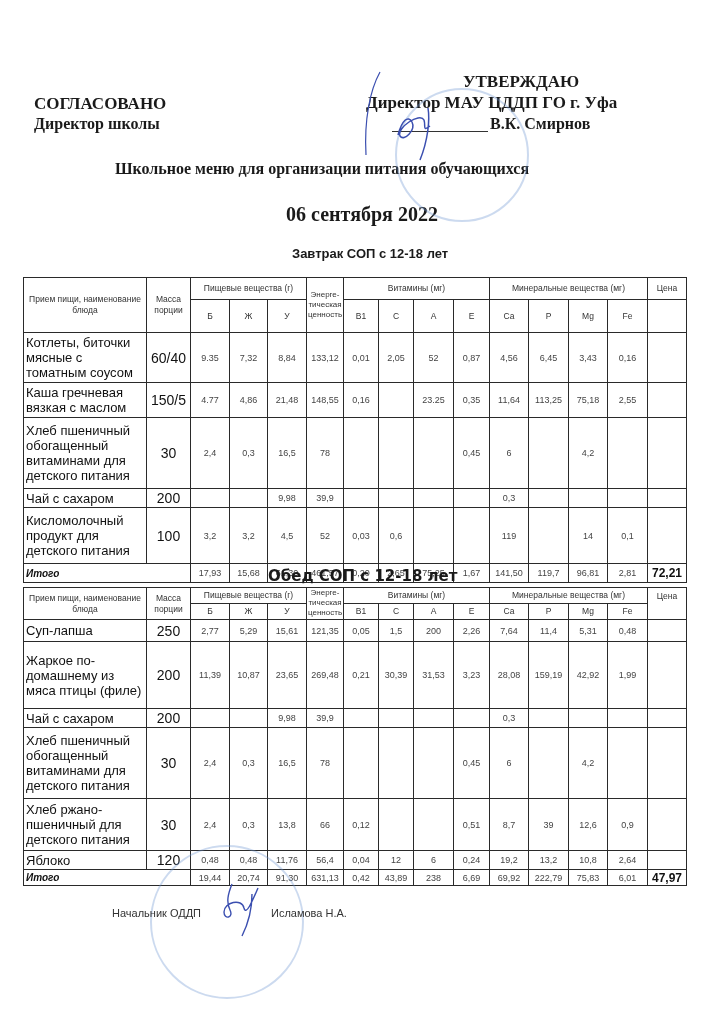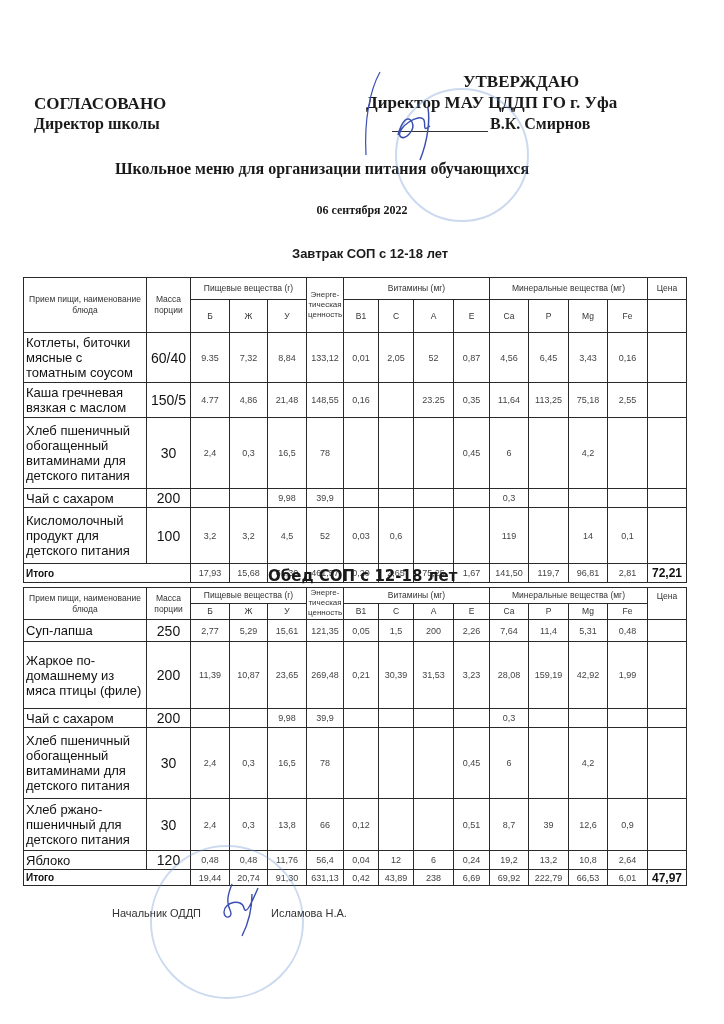--- a/index.html
+++ b/index.html
@@ -7,31 +7,31 @@
   .serif { font-family: "Liberation Serif", serif; font-weight: bold; }
   .abs { position: absolute; }
 
   #approve-title { left: 463px; top: 72px; font-size: 17px; }
   #approve-position { left: 366px; top: 93px; font-size: 17px; }
   #approve-name { left: 490px; top: 115px; font-size: 16px; }
   #sig-line { left: 392px; top: 131px; width: 96px; height: 1px; background: #333; }
   #agreed-title { left: 34px; top: 94px; font-size: 17px; }
   #agreed-position { left: 34px; top: 115px; font-size: 16px; }
   #doc-title { left: 0; width: 644px; text-align: center; top: 160px; font-size: 16px; }
-  #doc-date { left: 0; width: 724px; text-align: center; top: 203px; font-size: 12px; }
+  #doc-date { left: 0; width: 724px; text-align: center; top: 203px; font-size: 20px; }
   #breakfast-title { left: 292px; top: 246px; font-size: 13px; font-weight: bold; font-family: "Liberation Sans", sans-serif; }
   #lunch-title { left: 268px; top: 567px; font-size: 15px; font-weight: bold; font-family: "DejaVu Sans", sans-serif; }
 
   table.menu { position: absolute; left: 23px; border-collapse: collapse; table-layout: fixed; width: 663px; }
   table.menu td, table.menu th { border: 1px solid #2a2a2a; padding: 0; text-align: center; vertical-align: middle; overflow: hidden; }
   table.menu th { font-weight: normal; font-size: 8.5px; color: #333; line-height: 11px; }
   table.menu td { font-size: 9px; color: #444; }
   table.menu td.dish { text-align: left; font-size: 13px; color: #111; line-height: 15px; padding-left: 2px; }
   table.menu td.mass { font-size: 14px; color: #111; }
-  table.menu td.total-label { text-align: left; font-weight: bold; font-size: 10px; color: #111; padding-left: 2px; }
+  table.menu td.total-label { text-align: left; font-weight: bold; font-size: 10px; color: #111; padding-left: 2px; font-style: italic; }
   table.menu td.price { font-weight: bold; font-size: 12px; color: #111; margin-left: 32px; }
 
   #breakfast-table { top: 277px; }
   #lunch-table { top: 587px; }
 
   #footer-position { left: 112px; top: 907px; font-size: 11px; color: #333; }
   #footer-name { left: 271px; top: 907px; font-size: 11px; color: #333; }
 
   .stamp { position: absolute; border-radius: 50%; border: 2px solid rgba(110,150,210,0.35); pointer-events: none; }
   .signature { position: absolute; pointer-events: none; }
@@ -356,21 +356,21 @@
         <td>19,44</td>
         <td>20,74</td>
         <td>91,30</td>
         <td>631,13</td>
         <td>0,42</td>
         <td>43,89</td>
         <td>238</td>
         <td>6,69</td>
         <td>69,92</td>
         <td>222,79</td>
-        <td>66,53</td>
+        <td>75,83</td>
         <td>6,01</td>
         <td class="price">47,97</td>
       </tr>
     </tbody>
 </table>
 
 <div class="stamp" style="left:150px; top:845px; width:150px; height:150px;"></div>
 <svg class="signature" style="left:218px; top:880px;" width="50" height="60" viewBox="0 0 50 60">
   <path d="M14 4 C10 14, 8 22, 12 30 C16 38, 6 40, 6 32 C6 22, 24 18, 26 28 C28 36, 34 22, 40 8 M34 14 C34 30, 30 44, 24 56" stroke="#3b4fb0" stroke-width="1.4" fill="none"></path>
 </svg>

